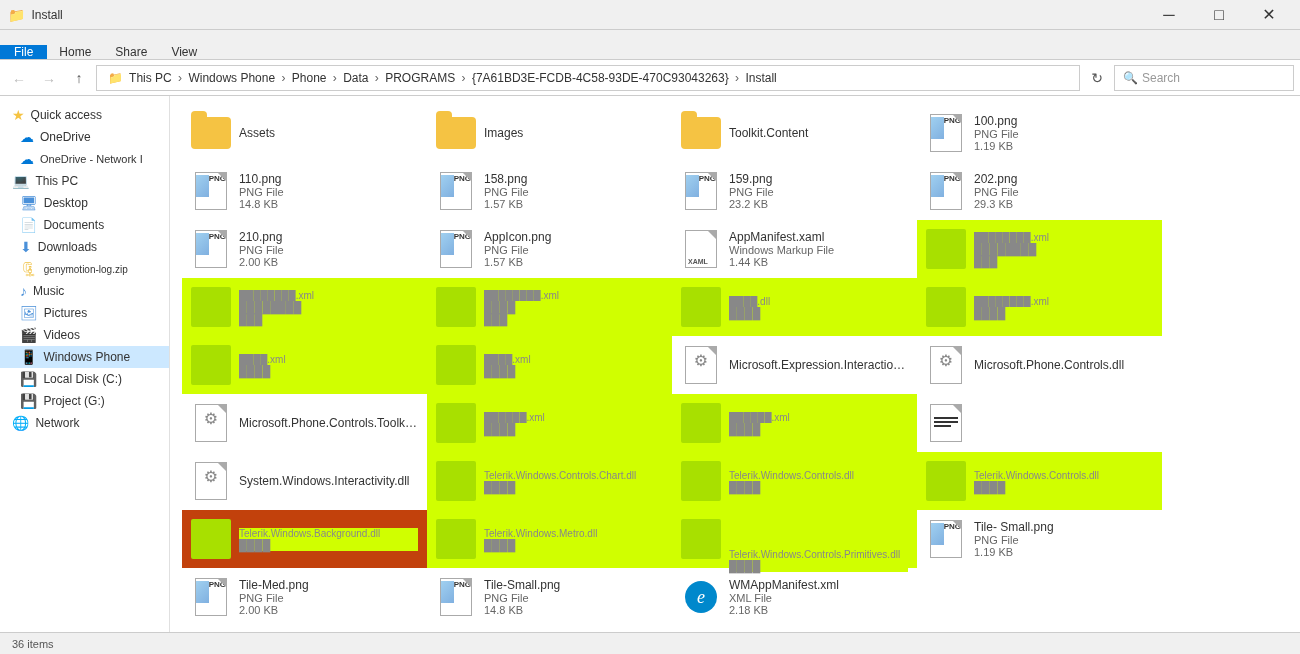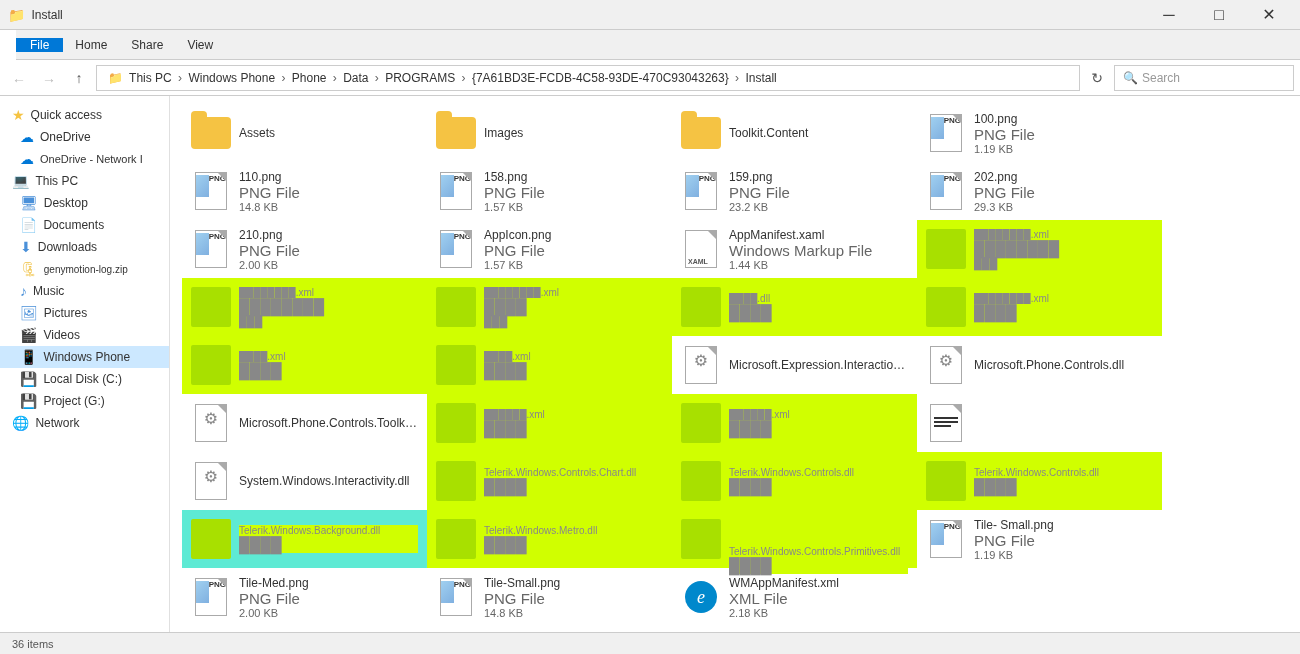--- a/index.html
+++ b/index.html
@@ -16,22 +16,21 @@
     }
     .title-bar-controls { display: flex; gap: 4px; }
     .title-bar-btn { width: 46px; height: 30px; border: none; background: transparent; cursor: pointer; font-size: 16px; color: #333; display: flex; align-items: center; justify-content: center; }
 
     
     .ribbon {
       height: 30px;
       background: #f0f0f0;
       border-bottom: 1px solid #ccc;
       display: flex;
-      align-items: center;
-      margin-left: 16px;
+      align-items: flex-end;
     }
     .ribbon-file {
       background: #0078d7;
       color: white;
       padding: 0 14px;
       display: flex;
       align-items: center;
       font-size: 12px;
       cursor: pointer;
     }
@@ -142,21 +141,21 @@
       width: 40px;
       height: 40px;
       flex-shrink: 0;
       display: flex;
       align-items: center;
       justify-content: center;
       position: relative;
     }
     .file-info { flex: 1; min-width: 0; }
     .file-name { font-size: 12px; color: #333; white-space: nowrap; overflow: hidden; text-overflow: ellipsis; }
-    .file-type { font-size: 15px; color: #666; }
+    .file-type { font-size: 11px; color: #666; }
     .file-size { font-size: 11px; color: #666; }
 
     
     .status-bar {
       height: 22px;
       background: #f0f0f0;
       border-top: 1px solid #ccc;
       display: flex;
       align-items: center;
       padding: 0 12px;
@@ -722,21 +721,21 @@
       </div>
 
       <div class="file-item blurred-item" style="background:#d0ff00;">
         <div class="file-icon-wrap" style="background:#a8e000; border-radius:2px; width:40px; height:40px;"></div>
         <div class="file-info" style="background:#d0ff00;">
           <div class="file-name" style="color:#888; font-size:10px;">Telerik.Windows.Controls.dll</div>
           <div class="file-type" style="color:#888;">████</div>
         </div>
       </div>
 
-      <div class="file-item blurred-item" style="background:#5eead4;">
+      <div class="file-item blurred-item" style="background:#c2410c;">
         <div class="file-icon-wrap" style="background:#a8e000; border-radius:2px; width:40px; height:40px;"></div>
         <div class="file-info" style="background:#d0ff00;">
           <div class="file-name" style="color:#888; font-size:10px;">Telerik.Windows.Background.dll</div>
           <div class="file-type" style="color:#888;">████</div>
         </div>
       </div>
 
       <div class="file-item blurred-item" style="background:#d0ff00;">
         <div class="file-icon-wrap" style="background:#a8e000; border-radius:2px; width:40px; height:40px;"></div>
         <div class="file-info" style="background:#d0ff00;">

